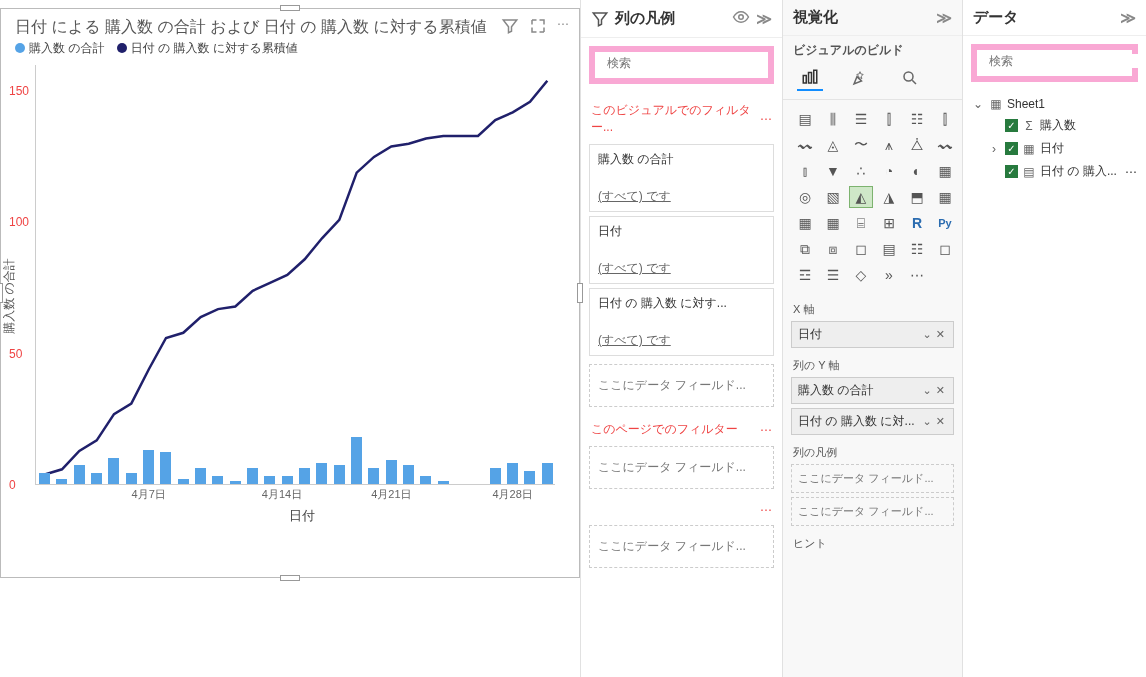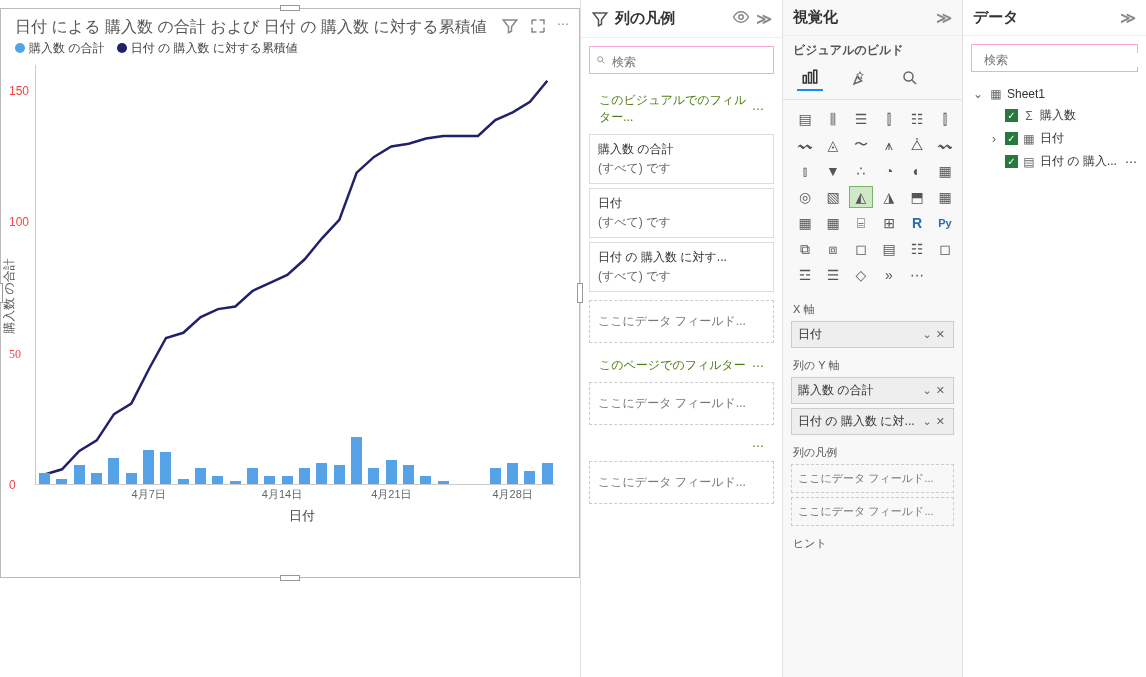--- a/index.html
+++ b/index.html
@@ -26,27 +26,27 @@
 .handle.mid-left { left: -4px; top: 50%; transform: translateY(-50%); }
 .handle.mid-right { right: -4px; top: 50%; transform: translateY(-50%); }
 .handle.mid-bottom { bottom: -4px; left: 50%; width: 20px; height: 6px; transform: translateX(-50%); }
 .handle.mid-top { top: -4px; left: 50%; width: 20px; height: 6px; transform: translateX(-50%); }
 
 
 .pane { border-left: 1px solid #e1e1e1; display: flex; flex-direction: column; height: 677px; overflow: hidden; }
 .pane-header { display: flex; align-items: center; gap: 6px; padding: 8px 10px; font-size: 15px; font-weight: 600; color: #333; border-bottom: 1px solid #eee; }
 .pane-header .spacer { flex: 1; }
 .filter-pane { width: 202px; background: #fff; }
-.search-box { margin: 8px; border: 1px solid #f9a8d4; display: flex; align-items: flex-end; padding: 4px 6px; color: #888; gap: 6px; }
+.search-box { margin: 8px; border: 6px solid #f9a8d4; display: flex; align-items: flex-start; padding: 4px 6px; color: #888; gap: 6px; }
 .search-box input { border: none; outline: none; flex: 1; font-size: 12px; }
-.filter-section-head { display: flex; align-items: center; padding: 10px 18px 4px; font-size: 12px; color: #4d7c0f; }
+.filter-section-head { display: flex; align-items: center; padding: 10px 10px 4px; font-size: 12px; color: #ef4444; }
 .filter-section-head .spacer { flex: 1; }
 .filter-card { border: 1px solid #ddd; margin: 4px 8px; padding: 6px 8px; font-size: 12px; }
 .filter-card .f-title { color: #333; white-space: nowrap; overflow: hidden; text-overflow: ellipsis; }
-.filter-card .f-sub { color: #666; margin-top: 2px; }
+.filter-card .f-sub { color: #666; margin-top: 20px; text-decoration: underline; }
 .drop-card { border: 1px dashed #ccc; margin: 4px 8px; padding: 12px 8px; font-size: 12px; color: #777; text-align: left; }
 
 
 .viz-pane { width: 180px; background: #f8f8f8; }
 .viz-sub { font-size: 12px; color: #555; padding: 6px 10px 2px; font-weight: 600; }
 .viz-tabs { display: flex; gap: 24px; padding: 4px 14px 8px; border-bottom: 1px solid #e4e4e4; }
 .viz-tab { width: 26px; height: 26px; display: flex; align-items: center; justify-content: center; color: #666; cursor: pointer; }
 .viz-tab.active { border-bottom: 2px solid #118dff; color: #222; }
 .viz-grid { display: grid; grid-template-columns: repeat(6, 24px); gap: 4px 4px; padding: 8px 10px; }
 .viz-item { width: 24px; height: 22px; display: flex; align-items: center; justify-content: center; color: #555; cursor: pointer; font-size: 14px; }
@@ -143,21 +143,21 @@
         <div class="bar" style="left: 471px; height: 21px;"></div>
         <div class="bar" style="left: 488.333px; height: 13.125px;"></div>
         <div class="bar" style="left: 505.667px; height: 21px;"></div>
         <div class="x-tick" style="left: 112.667px;">4月7日</div>
         <div class="x-tick" style="left: 246px;">4月14日</div>
         <div class="x-tick" style="left: 355.333px; margin-top: 26px;">4月21日</div>
         <div class="x-tick" style="left: 476.667px;">4月28日</div>
       </div>
     <div class="x-axis-label">日付</div>
   <div class="y-tick" style="top: 420px;">0</div>
-      <div class="y-tick" style="top: 288.75px; font-family: Liberation Serif, serif;">50</div>
+      <div class="y-tick" style="top: 288.75px;">50</div>
       <div class="y-tick" style="top: 157.5px;">100</div>
       <div class="y-tick" style="top: 26.25px;">150</div>
     </div>
 </div>
 
 <div class="pane filter-pane">
   <div class="pane-header">
     <svg class="mini" viewBox="0 0 24 24" fill="none" stroke="#555" stroke-width="2">
         <path d="M3 4h18l-7 9v6l-4 2v-8z"></path>
       </svg>

